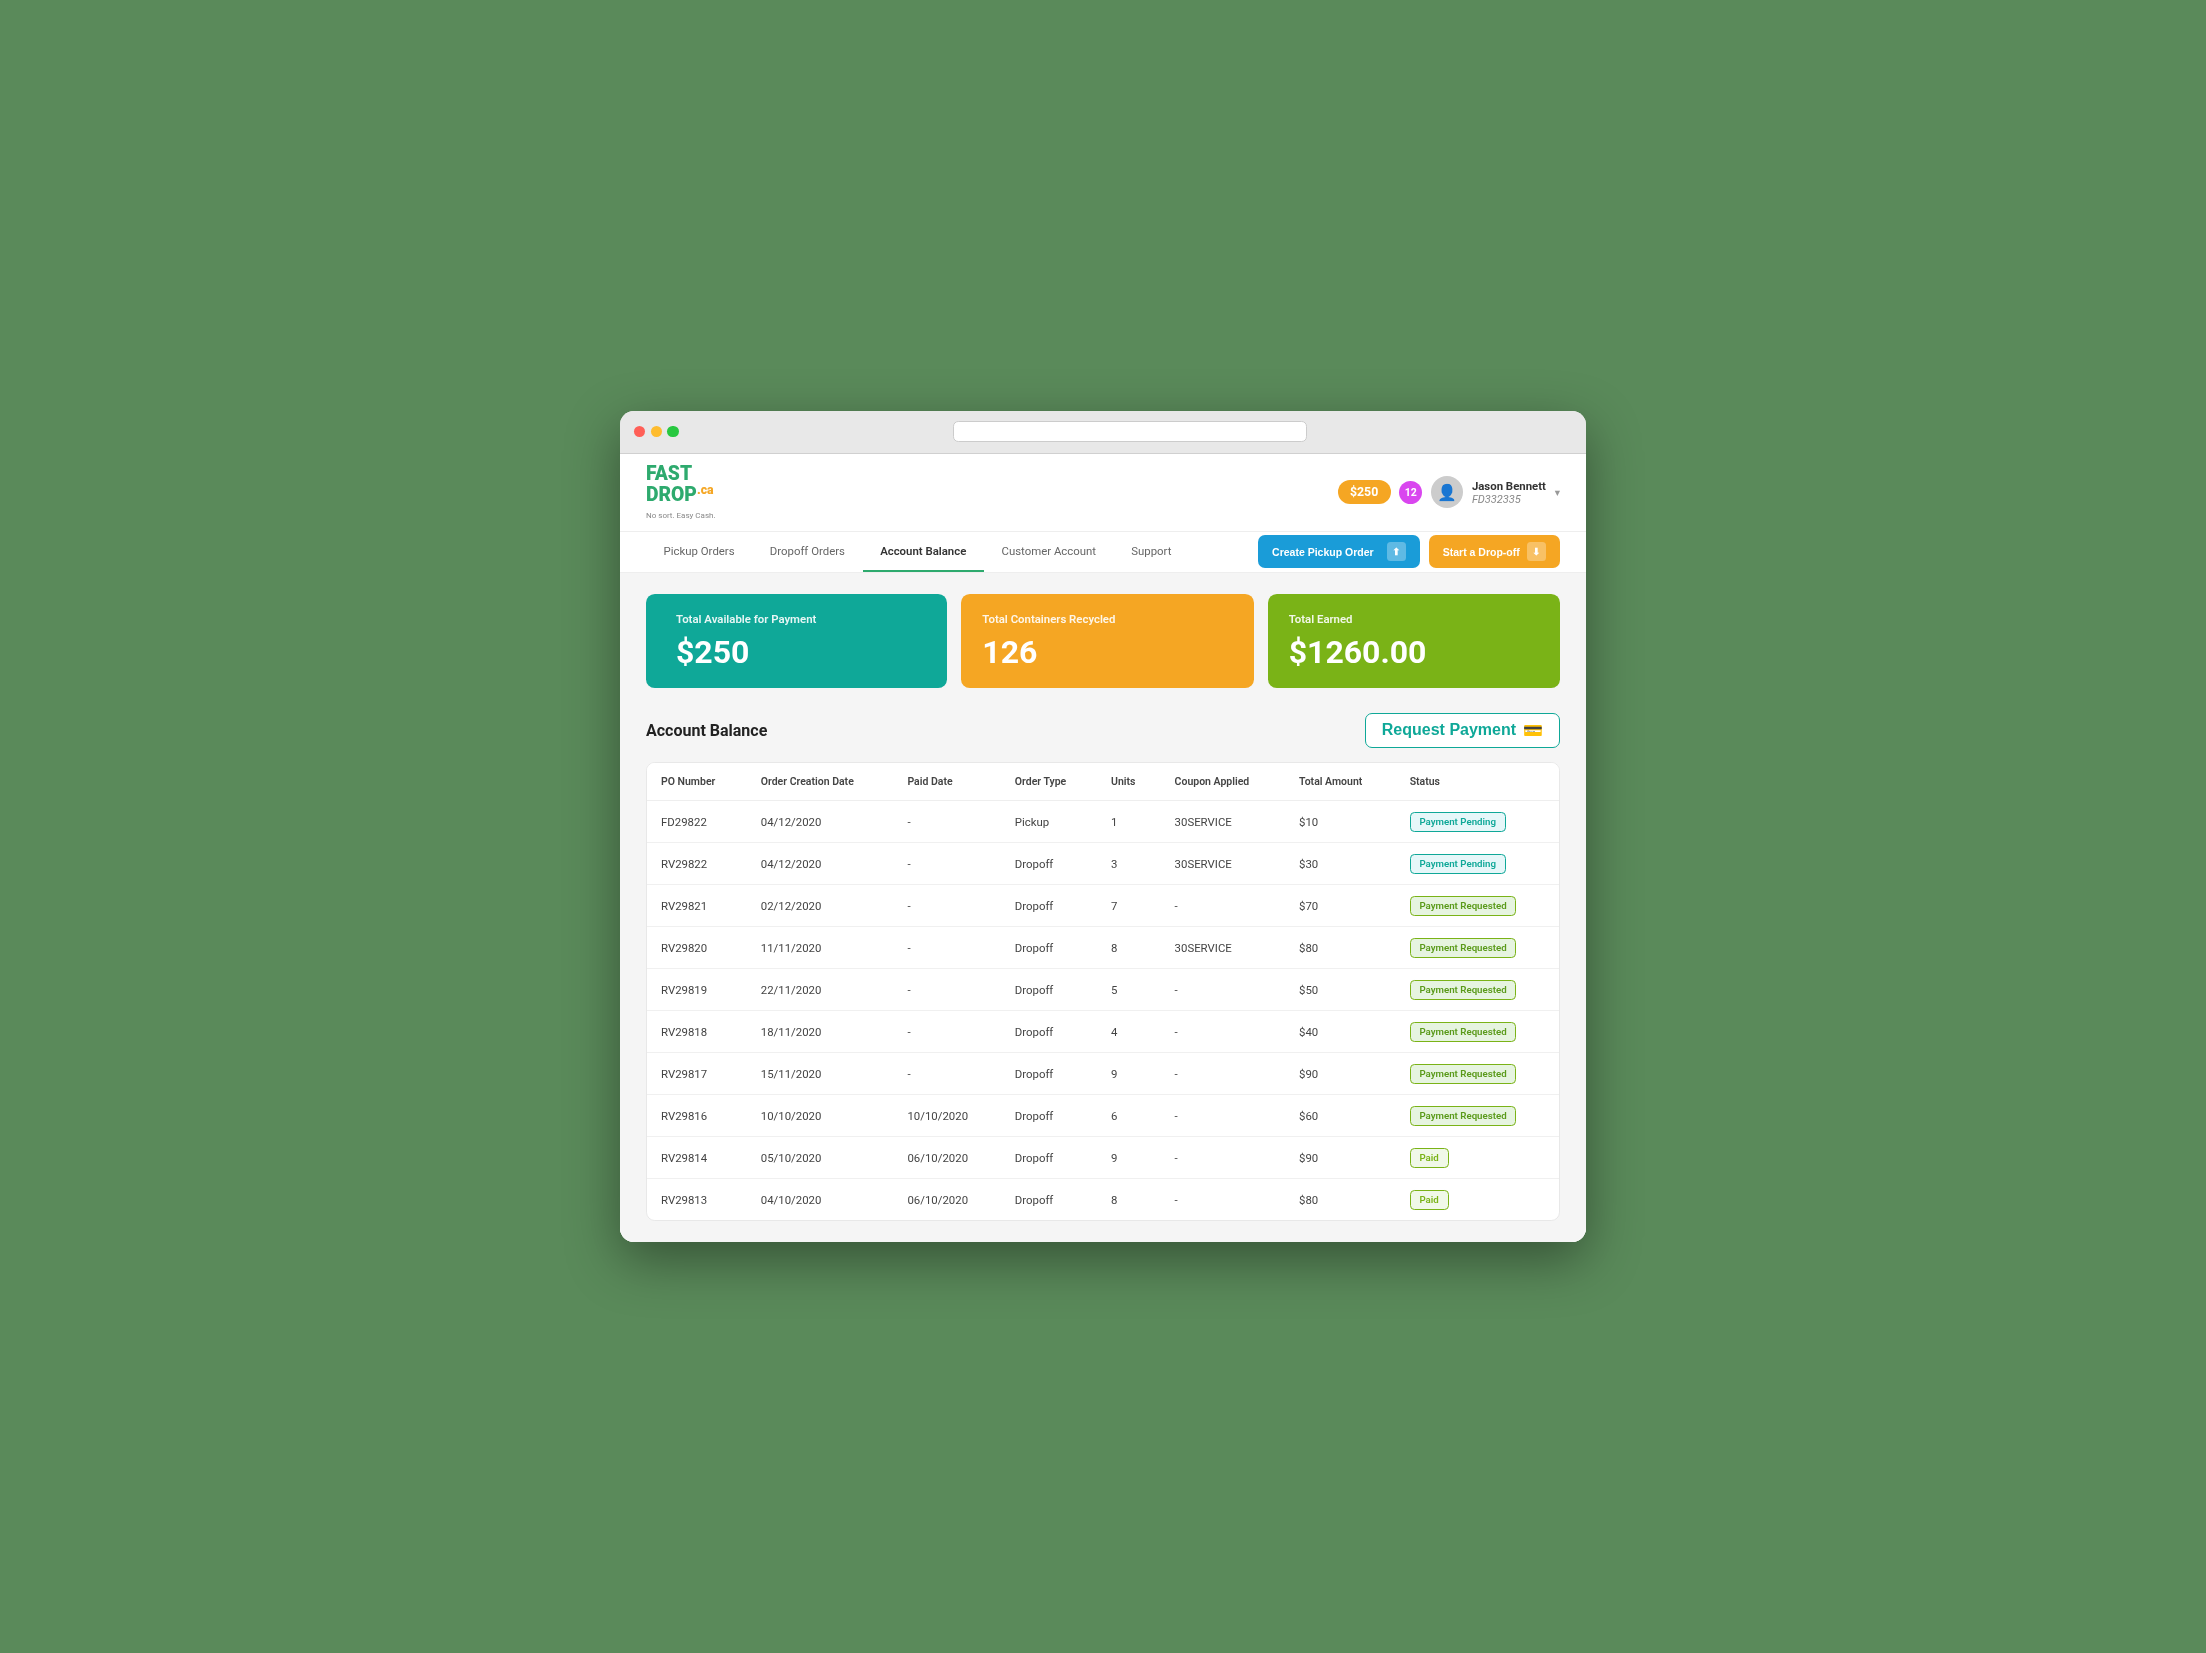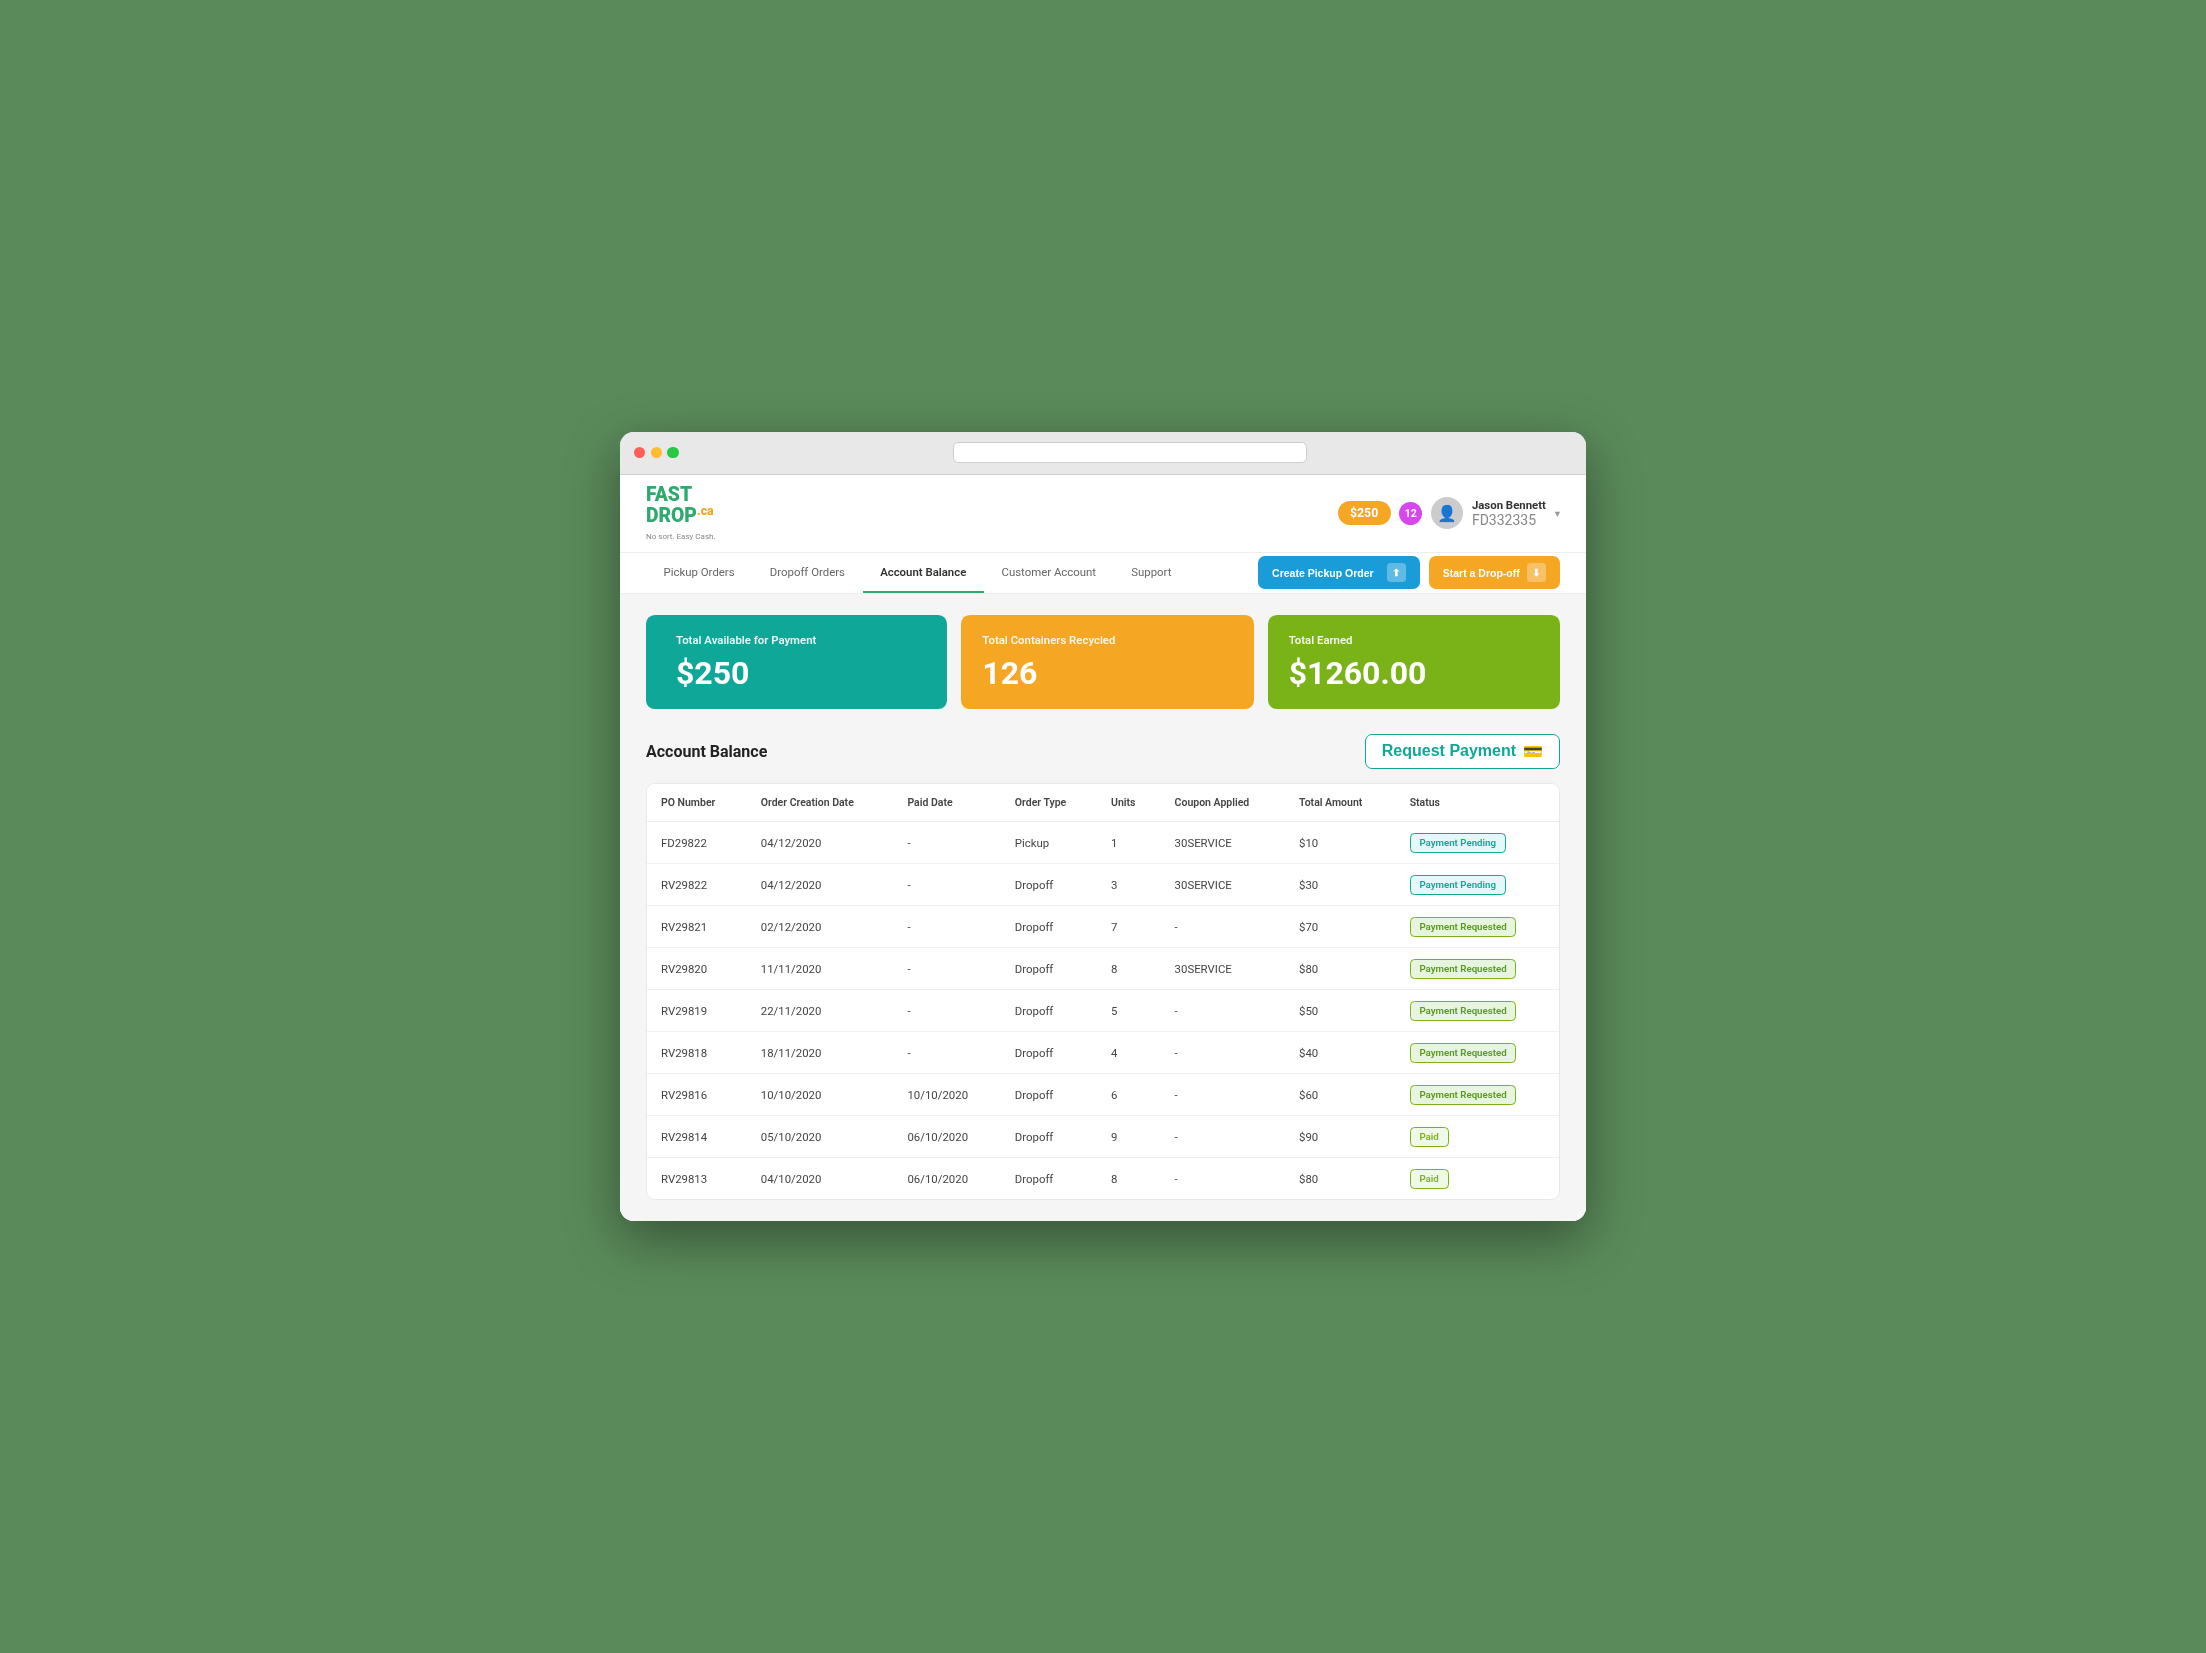--- a/index.html
+++ b/index.html
@@ -117,22 +117,23 @@
     .user-info {
       display: flex;
       flex-direction: column;
     }
     .user-name {
       font-weight: 700;
       font-size: 11.4px;
       color: #333;
     }
     .user-id {
-      font-size: 14px;
+      font-size: 11px;
       color: #888;
+      font-style: italic;
     }
     
     .nav {
       display: flex;
       align-items: center;
       padding: 0 26px;
       background: #fff;
       border-bottom: 0.9px solid #eee;
     }
     .nav-links {
@@ -477,20 +478,32 @@
       <td>-</td>
       <td>Dropoff</td>
       <td>4</td>
       <td>-</td>
       <td>$40</td>
       <td>
         <span class="status-badge status-payment-requested">Payment Requested</span>
       </td>
     </tr>
               <tr>
+      <td>RV29817</td>
+      <td>15/11/2020</td>
+      <td>-</td>
+      <td>Dropoff</td>
+      <td>9</td>
+      <td>-</td>
+      <td>$90</td>
+      <td>
+        <span class="status-badge status-payment-requested">Payment Requested</span>
+      </td>
+    </tr>
+              <tr>
       <td>RV29816</td>
       <td>10/10/2020</td>
       <td>10/10/2020</td>
       <td>Dropoff</td>
       <td>6</td>
       <td>-</td>
       <td>$60</td>
       <td>
         <span class="status-badge status-payment-requested">Payment Requested</span>
       </td>

